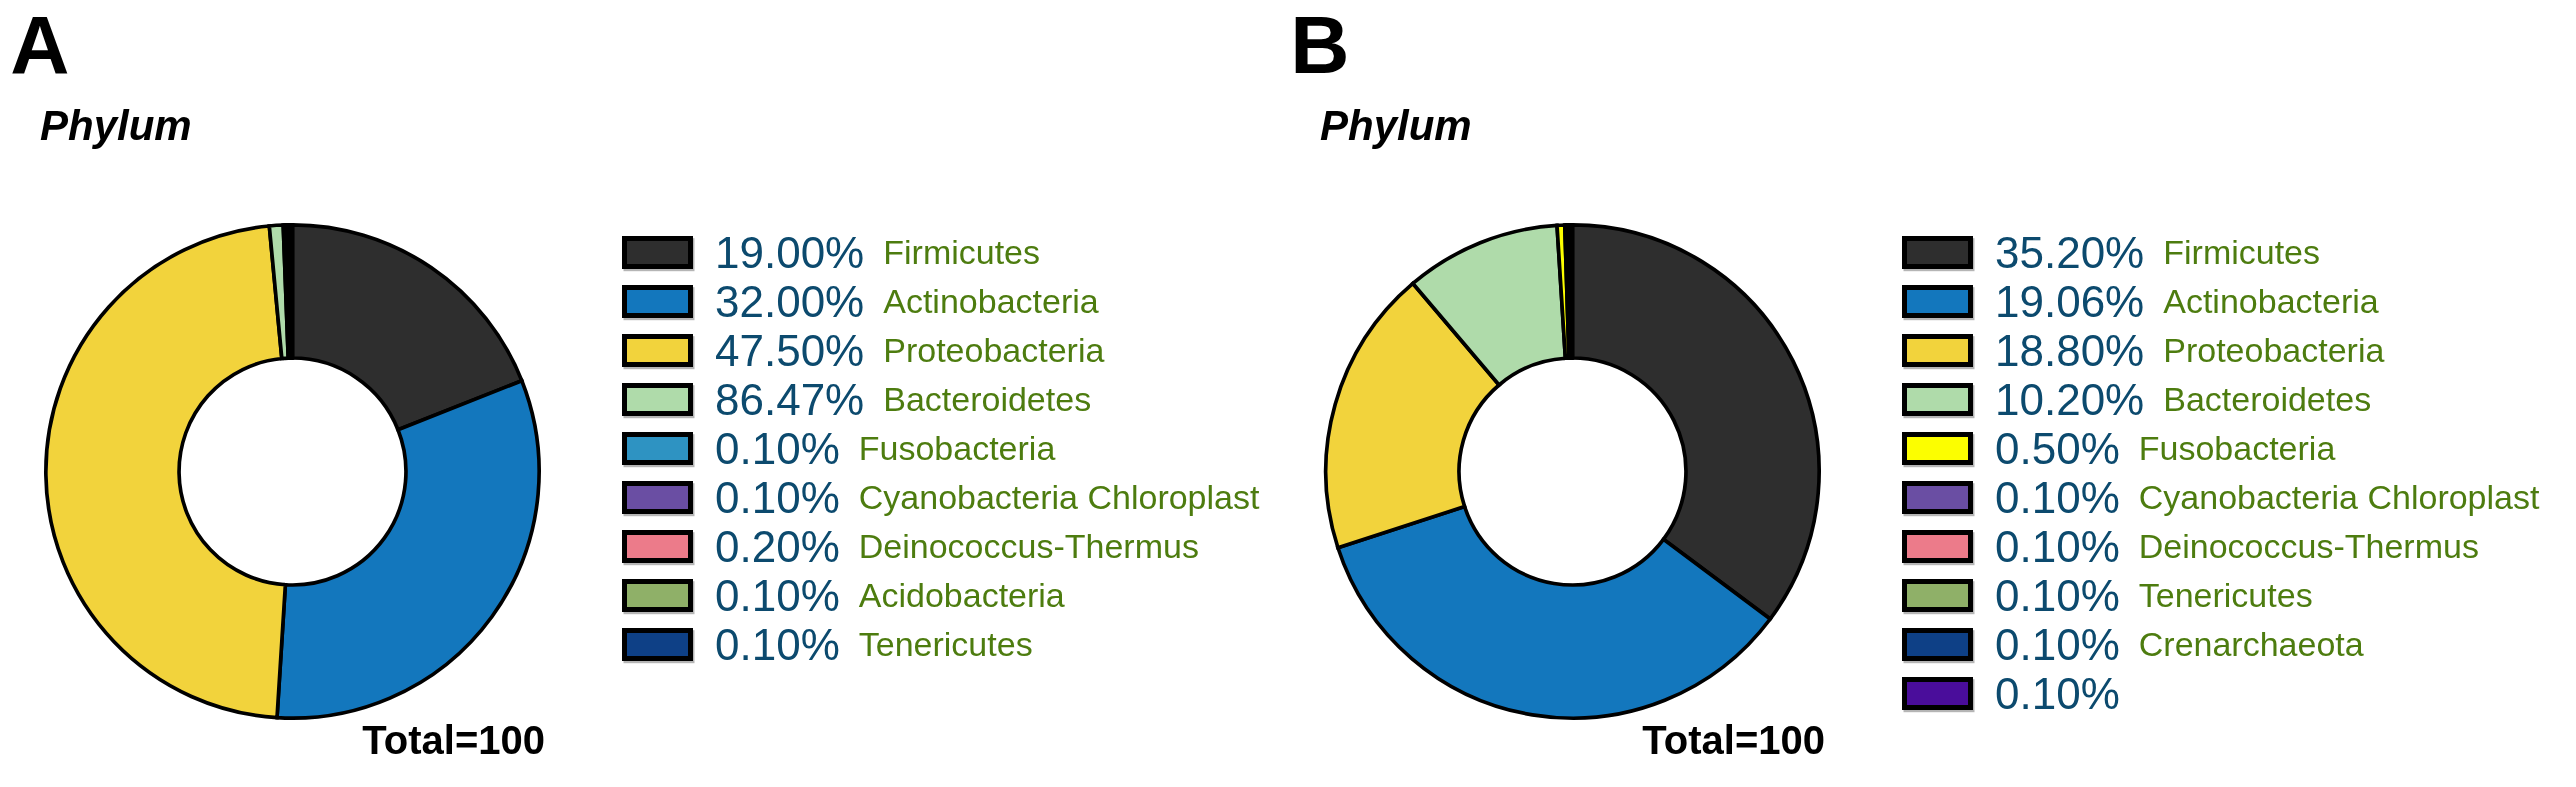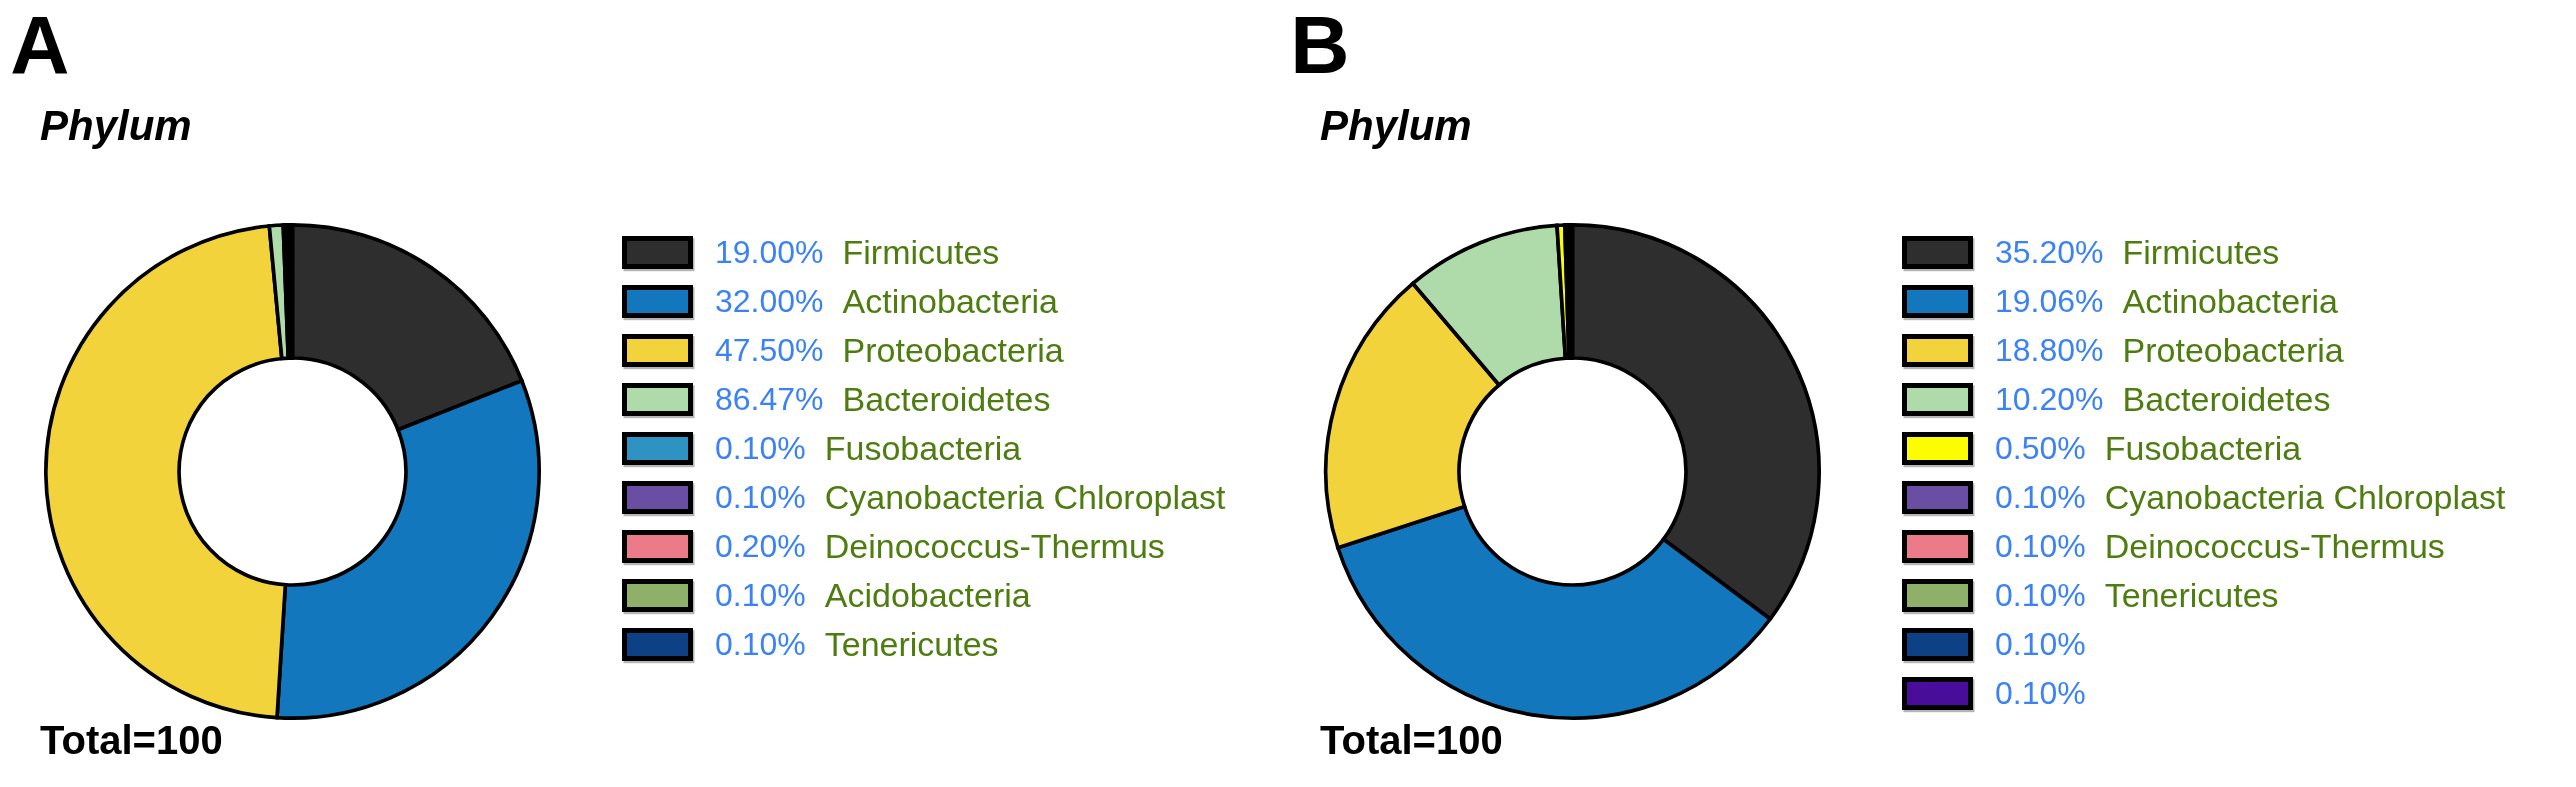--- a/index.html
+++ b/index.html
@@ -47,21 +47,21 @@
     left: 40px;
     top: 219px;
     width: 505px;
     height: 505px;
   }
   .total-label {
     position: absolute;
     left: 40px;
     top: 718px;
     width: 505px;
-    text-align: left;
+    text-align: right;
     font-size: 40px;
     font-weight: bold;
     color: #000;
   }
   .legend {
     position: absolute;
     left: 622px;
     top: 228px;
     display: flex;
     flex-direction: column;
@@ -75,22 +75,22 @@
   .swatch {
     display: inline-block;
     width: 61px;
     height: 23px;
     border: 5.1px solid #000;
     box-shadow: 1.5px 2.2px 0 rgba(120,120,120,0.55);
     margin-right: 22px;
     flex: 0 0 auto;
   }
   .legend-pct {
-    font-size: 32px;
-    color: #3b82f6;
+    font-size: 44px;
+    color: #0c4a6e;
     margin-right: 19px;
   }
   .legend-name {
     font-size: 34px;
     color: #4d7c0f;
   }
 </style>
 </head>
 <body>
 
@@ -210,20 +210,21 @@
         <span class="legend-name">Deinococcus-Thermus</span>
       </div>
       <div class="legend-row">
         <span class="swatch" style="background: rgb(143, 176, 104);"></span>
         <span class="legend-pct">0.10%</span>
         <span class="legend-name">Tenericutes</span>
       </div>
       <div class="legend-row">
         <span class="swatch" style="background: rgb(14, 64, 134);"></span>
         <span class="legend-pct">0.10%</span>
+        <span class="legend-name">Crenarchaeota</span>
       </div>
       <div class="legend-row">
         <span class="swatch" style="background: rgb(74, 13, 155);"></span>
         <span class="legend-pct">0.10%</span>
       </div>
     </div>
   <div class="total-label">Total=100</div>
 </div>
 
 

